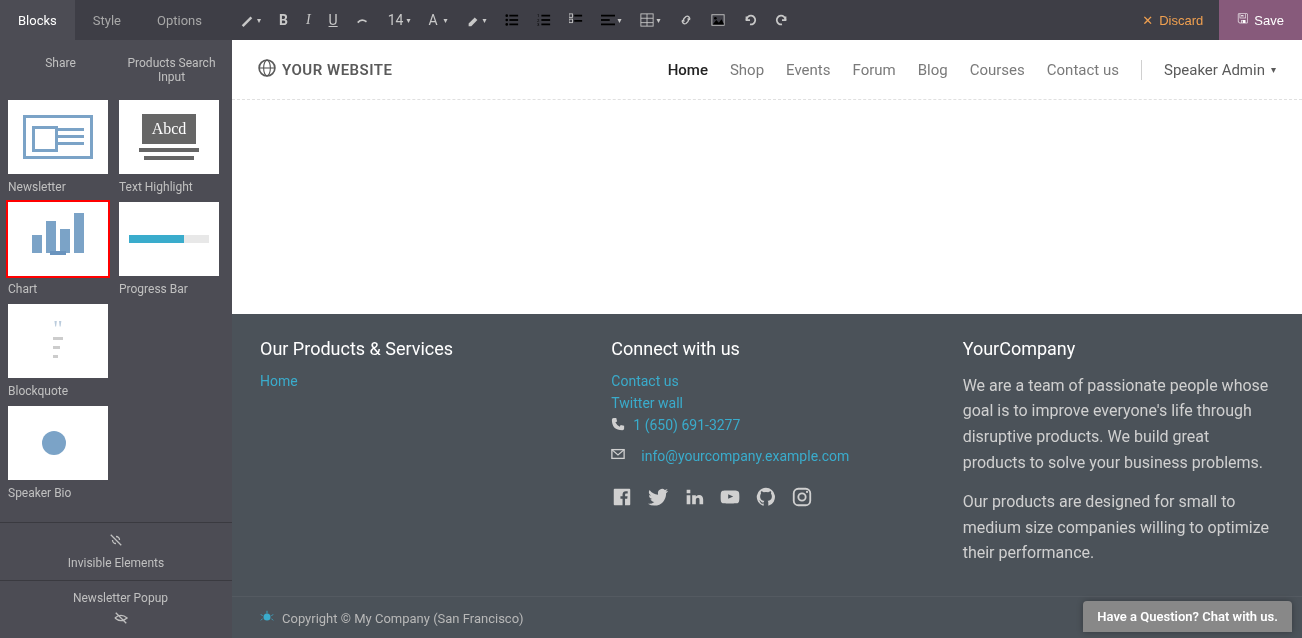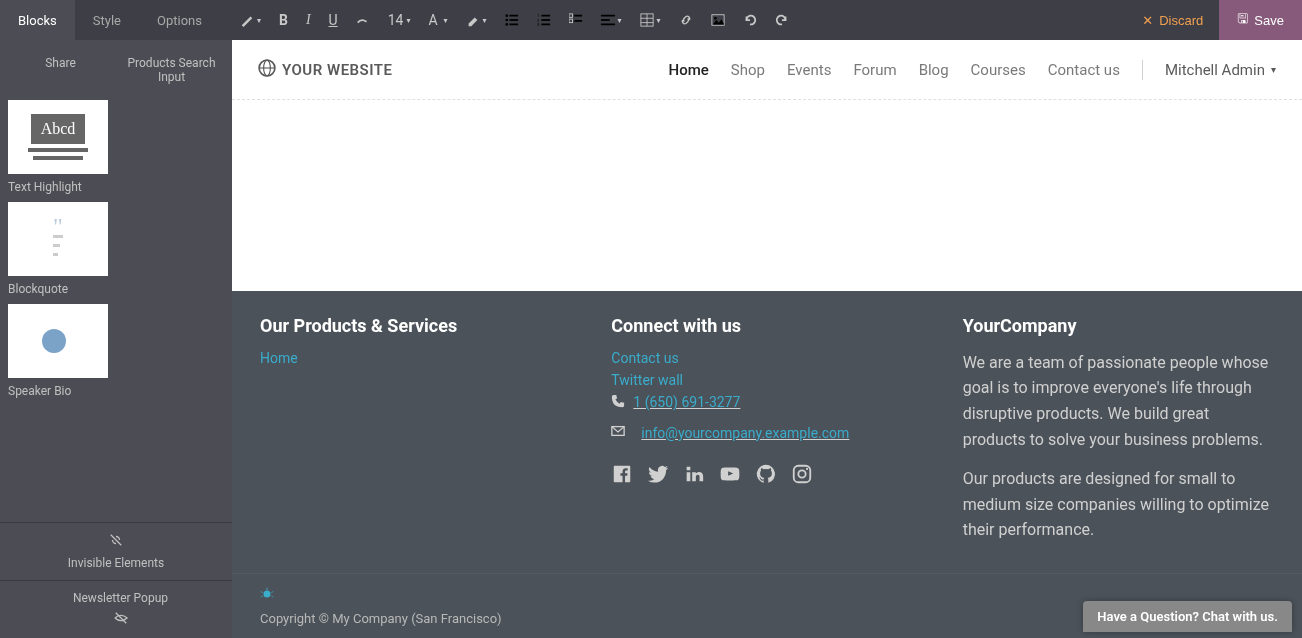--- a/index.html
+++ b/index.html
@@ -41,28 +41,28 @@
 .nav-item { color: #7a7a7a; font-size: 15px; cursor: pointer; }
 .nav-item.active { color: #222; font-weight: 500; }
 .nav-divider { width: 1px; height: 20px; background: #d0d0d0; }
 .user-menu { color: #5a5a5a; display: flex; align-items: center; gap: 6px; cursor: pointer; font-size: 15px; }
 
 .site-body { flex: 1; background: #fff; }
 
 
 .site-footer { background: #4b5259; color: #d0d0d0; padding: 24px 28px 16px; display: flex; gap: 40px; }
 .footer-col { flex: 1; }
-.footer-col h3 { color: #fff; font-size: 18px; font-weight: 700; margin-bottom: 14px; }
+.footer-col h3 { color: #fff; font-size: 18px; font-weight: 400; margin-bottom: 14px; }
 .footer-link { color: #3aaccc; font-size: 14px; margin-bottom: 6px; display: block; cursor: pointer; }
 .footer-text { color: #d0d0d0; font-size: 16px; line-height: 1.6; margin-bottom: 14px; }
-.contact-line { font-size: 14px; margin-bottom: 6px; display: flex; align-items: center; gap: 8px; text-decoration: underline; }
+.contact-line { font-size: 14px; margin-bottom: 6px; display: flex; align-items: center; gap: 8px; }
 .social-icons { display: flex; gap: 14px; margin-top: 14px; }
 .social-icons svg { width: 22px; height: 22px; fill: #d0d0d0; cursor: pointer; }
 
-.copyright-bar { background: #4b5259; color: #b8b8b8; padding: 12px 28px; font-size: 13px; display: flex; align-items: flex-start; gap: 8px; border-top: 1px solid rgba(255,255,255,0.05); flex-direction: column; }
+.copyright-bar { background: #4b5259; color: #b8b8b8; padding: 12px 28px; font-size: 13px; display: flex; align-items: flex-end; gap: 8px; border-top: 1px solid rgba(255,255,255,0.05); }
 
 
 .chat-widget { position: absolute; bottom: 6px; right: 10px; background: #888; color: #fff; padding: 8px 14px; border-radius: 4px 4px 0 0; font-size: 13px; font-weight: 600; cursor: pointer; box-shadow: 0 0 6px rgba(0,0,0,0.3); }
 
 
 .thumb-newsletter { display: flex; align-items: center; justify-content: center; }
 .thumb-newsletter-shape { width: 70px; height: 44px; border: 3px solid #7ba3c7; position: relative; }
 .thumb-newsletter-shape::before { content: ''; position: absolute; left: 6px; top: 8px; width: 20px; height: 20px; border: 3px solid #7ba3c7; }
 .thumb-newsletter-shape::after { content: ''; position: absolute; right: 6px; top: 10px; width: 26px; height: 3px; background: #7ba3c7; box-shadow: 0 7px 0 #7ba3c7, 0 14px 0 #7ba3c7; }
 
@@ -224,27 +224,58 @@
         <div class="block-item share-block">
             <div class="block-label">Share</div>
           </div>
         <div class="block-item share-block">
             <div class="block-label">Products Search Input</div>
           </div>
       </div>
       <div class="block-row">
         <div class="block-item">
           <div class="block-thumb">
+              <div class="thumb-newsletter">
+                <div class="thumb-newsletter-shape"></div>
+              </div>
+            </div>
+          <div class="block-label">Newsletter</div>
+        </div>
+        <div class="block-item">
+          <div class="block-thumb">
               <div class="thumb-highlight">
                 <div class="thumb-highlight-box">Abcd</div>
                 <div class="thumb-highlight-line"></div>
                 <div class="thumb-highlight-line" style="width:50px"></div>
               </div>
             </div>
           <div class="block-label">Text Highlight</div>
+        </div>
+      </div>
+      <div class="block-row">
+        <div class="block-item">
+          <div class="block-thumb selected">
+            <div class="thumb-chart">
+              <div class="thumb-chart-bar" style="height:18px"></div>
+              <div class="thumb-chart-bar" style="height:32px"></div>
+              <div class="thumb-chart-bar" style="height:24px"></div>
+              <div class="thumb-chart-bar" style="height:40px"></div>
+            </div>
+          </div>
+          <div class="block-label">Chart</div>
+        </div>
+        <div class="block-item">
+          <div class="block-thumb">
+              <div class="thumb-progress">
+                <div class="thumb-progress-track">
+                  <div class="thumb-progress-fill"></div>
+                </div>
+              </div>
+            </div>
+          <div class="block-label">Progress Bar</div>
         </div>
       </div>
       <div class="block-row">
         <div class="block-item">
           <div class="block-thumb">
               <div class="thumb-quote">
                 <div class="thumb-quote-mark">"</div>
                 <div class="thumb-quote-line"></div>
                 <div class="thumb-quote-line" style="width:70%"></div>
                 <div class="thumb-quote-line" style="width:50%"></div>
@@ -296,21 +327,21 @@
       <div class="nav-menu">
         <span class="nav-item active">Home</span>
         <span class="nav-item">Shop</span>
         <span class="nav-item">Events</span>
         <span class="nav-item">Forum</span>
         <span class="nav-item">Blog</span>
         <span class="nav-item">Courses</span>
         <span class="nav-item">Contact us</span>
         <div class="nav-divider"></div>
         <div class="user-menu">
-            <span>Mitchell Admin</span>
+            <span>Speaker Admin</span>
             <span style="font-size:10px">▾</span>
           </div>
       </div>
     </div>
     <div class="site-body"></div>
     <div class="site-footer">
       <div class="footer-col">
         <h3>Our Products &amp; Services</h3>
         <a class="footer-link">Home</a>
       </div>

